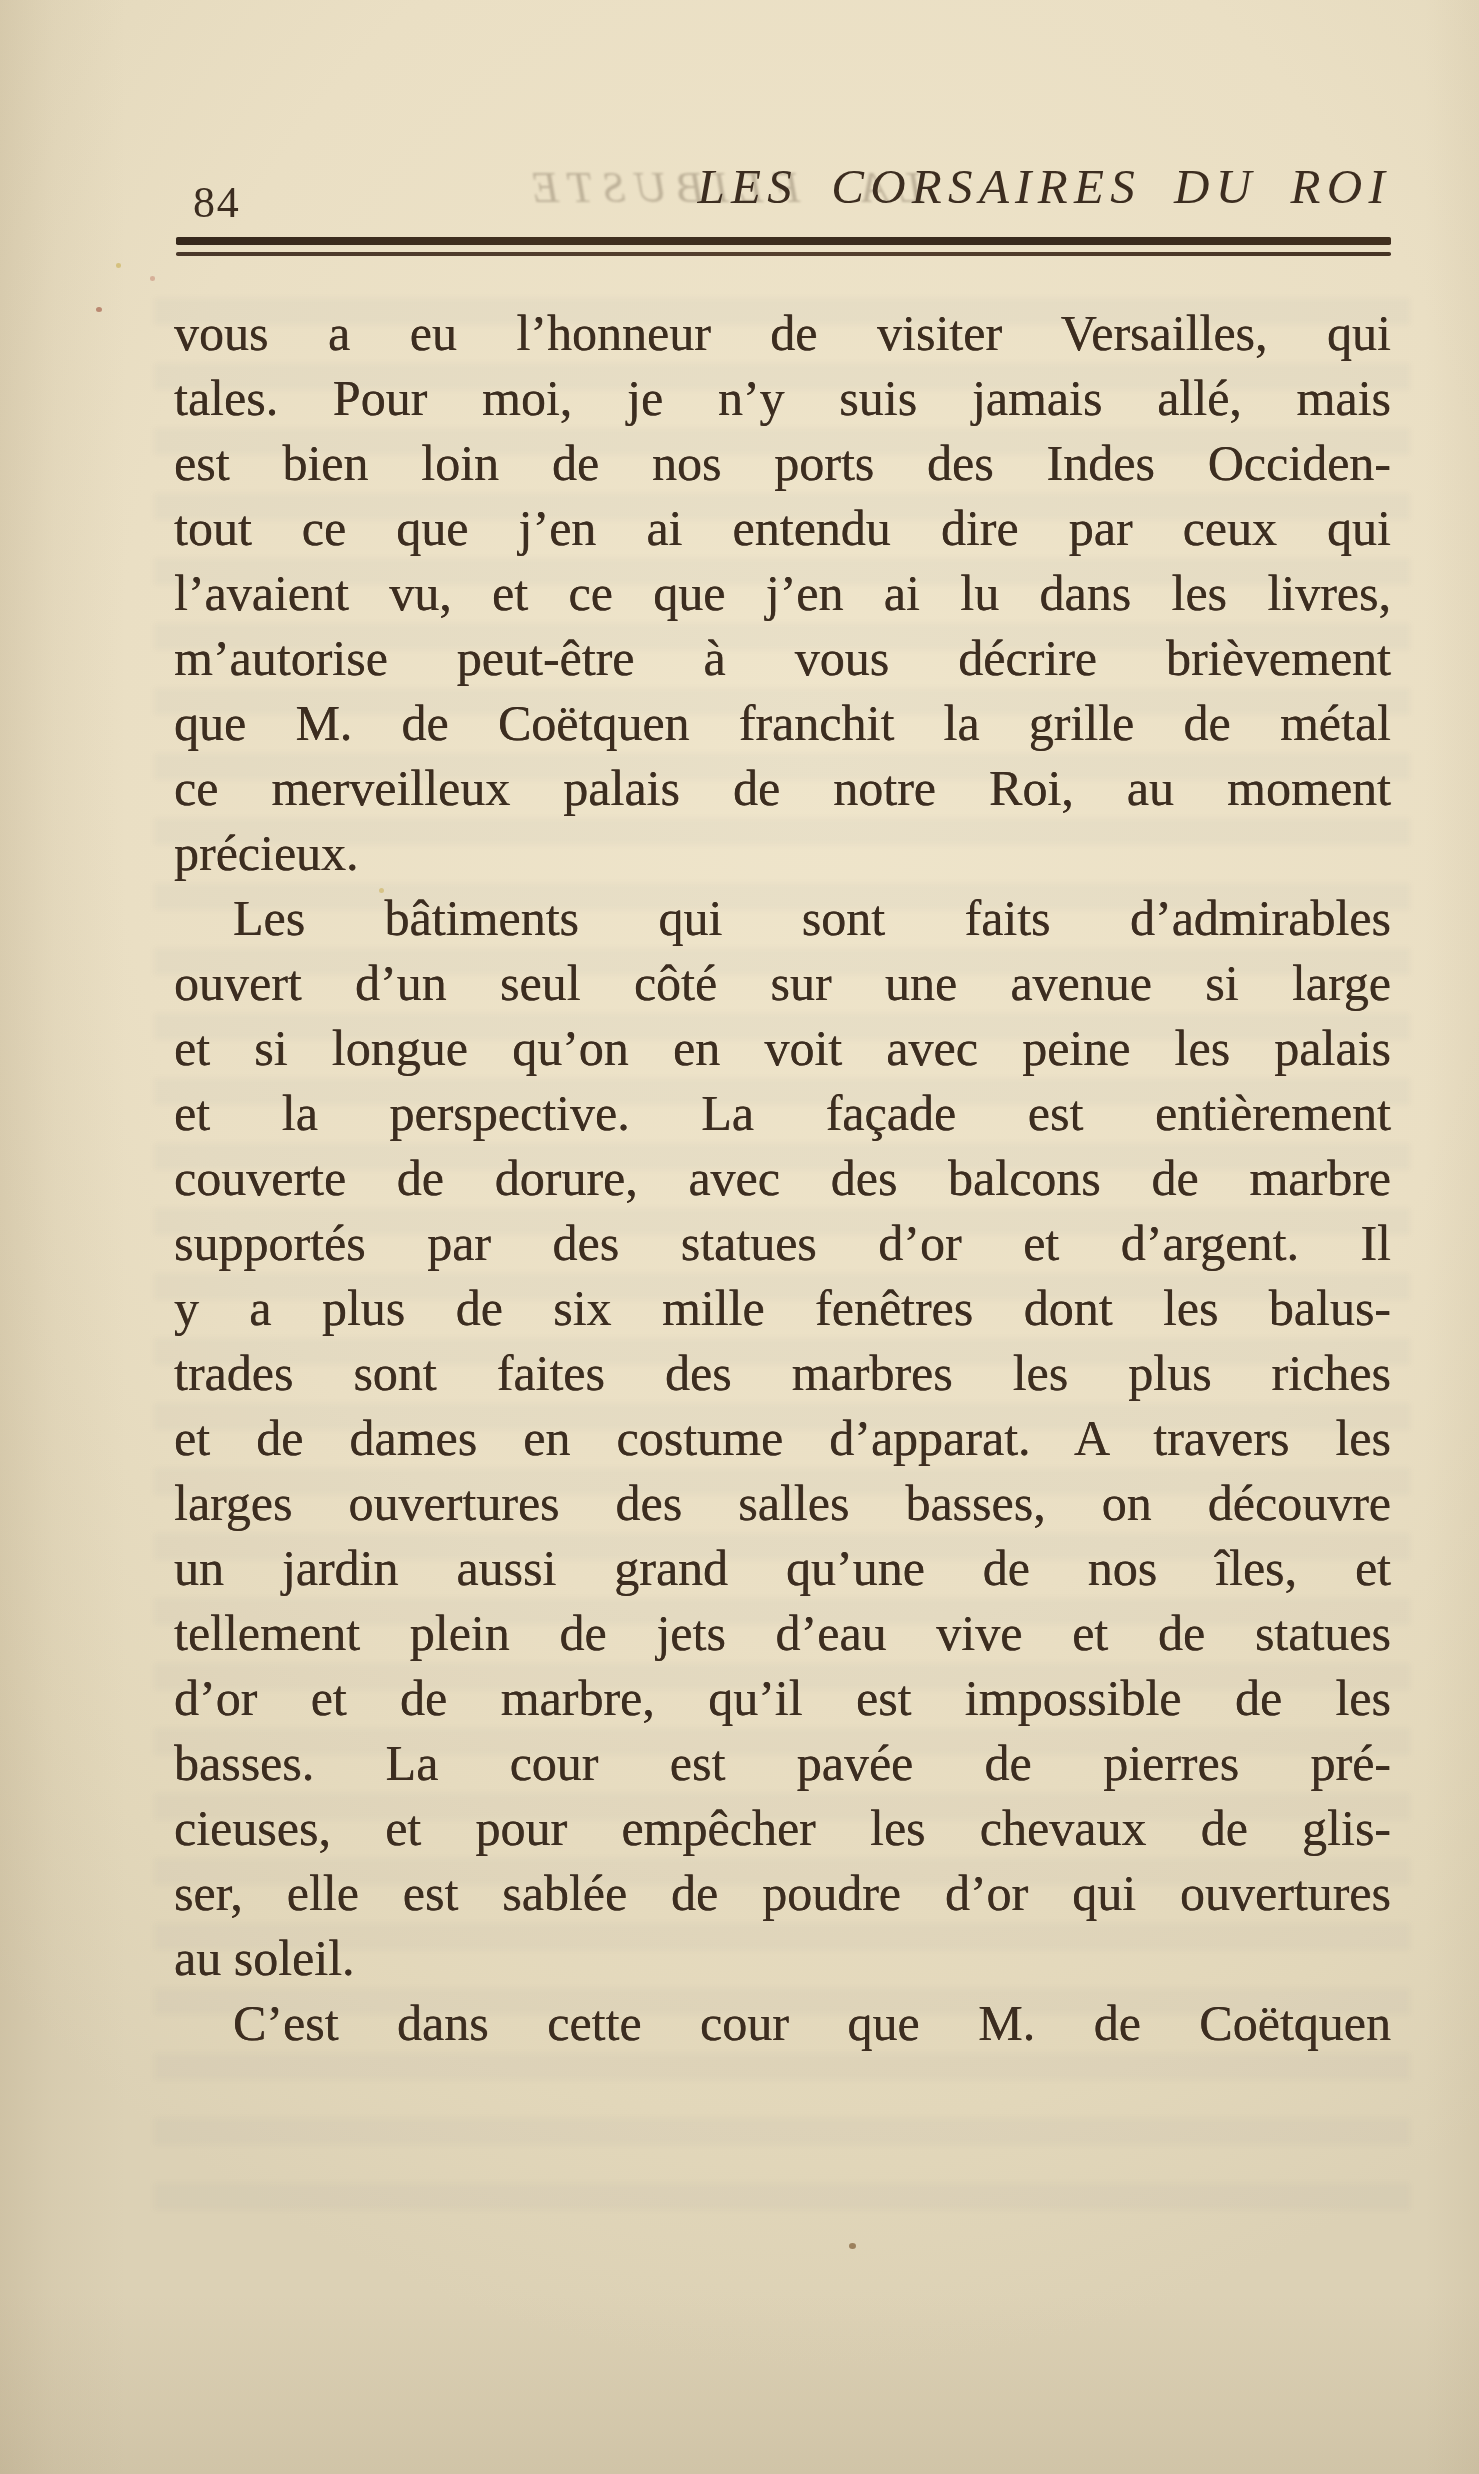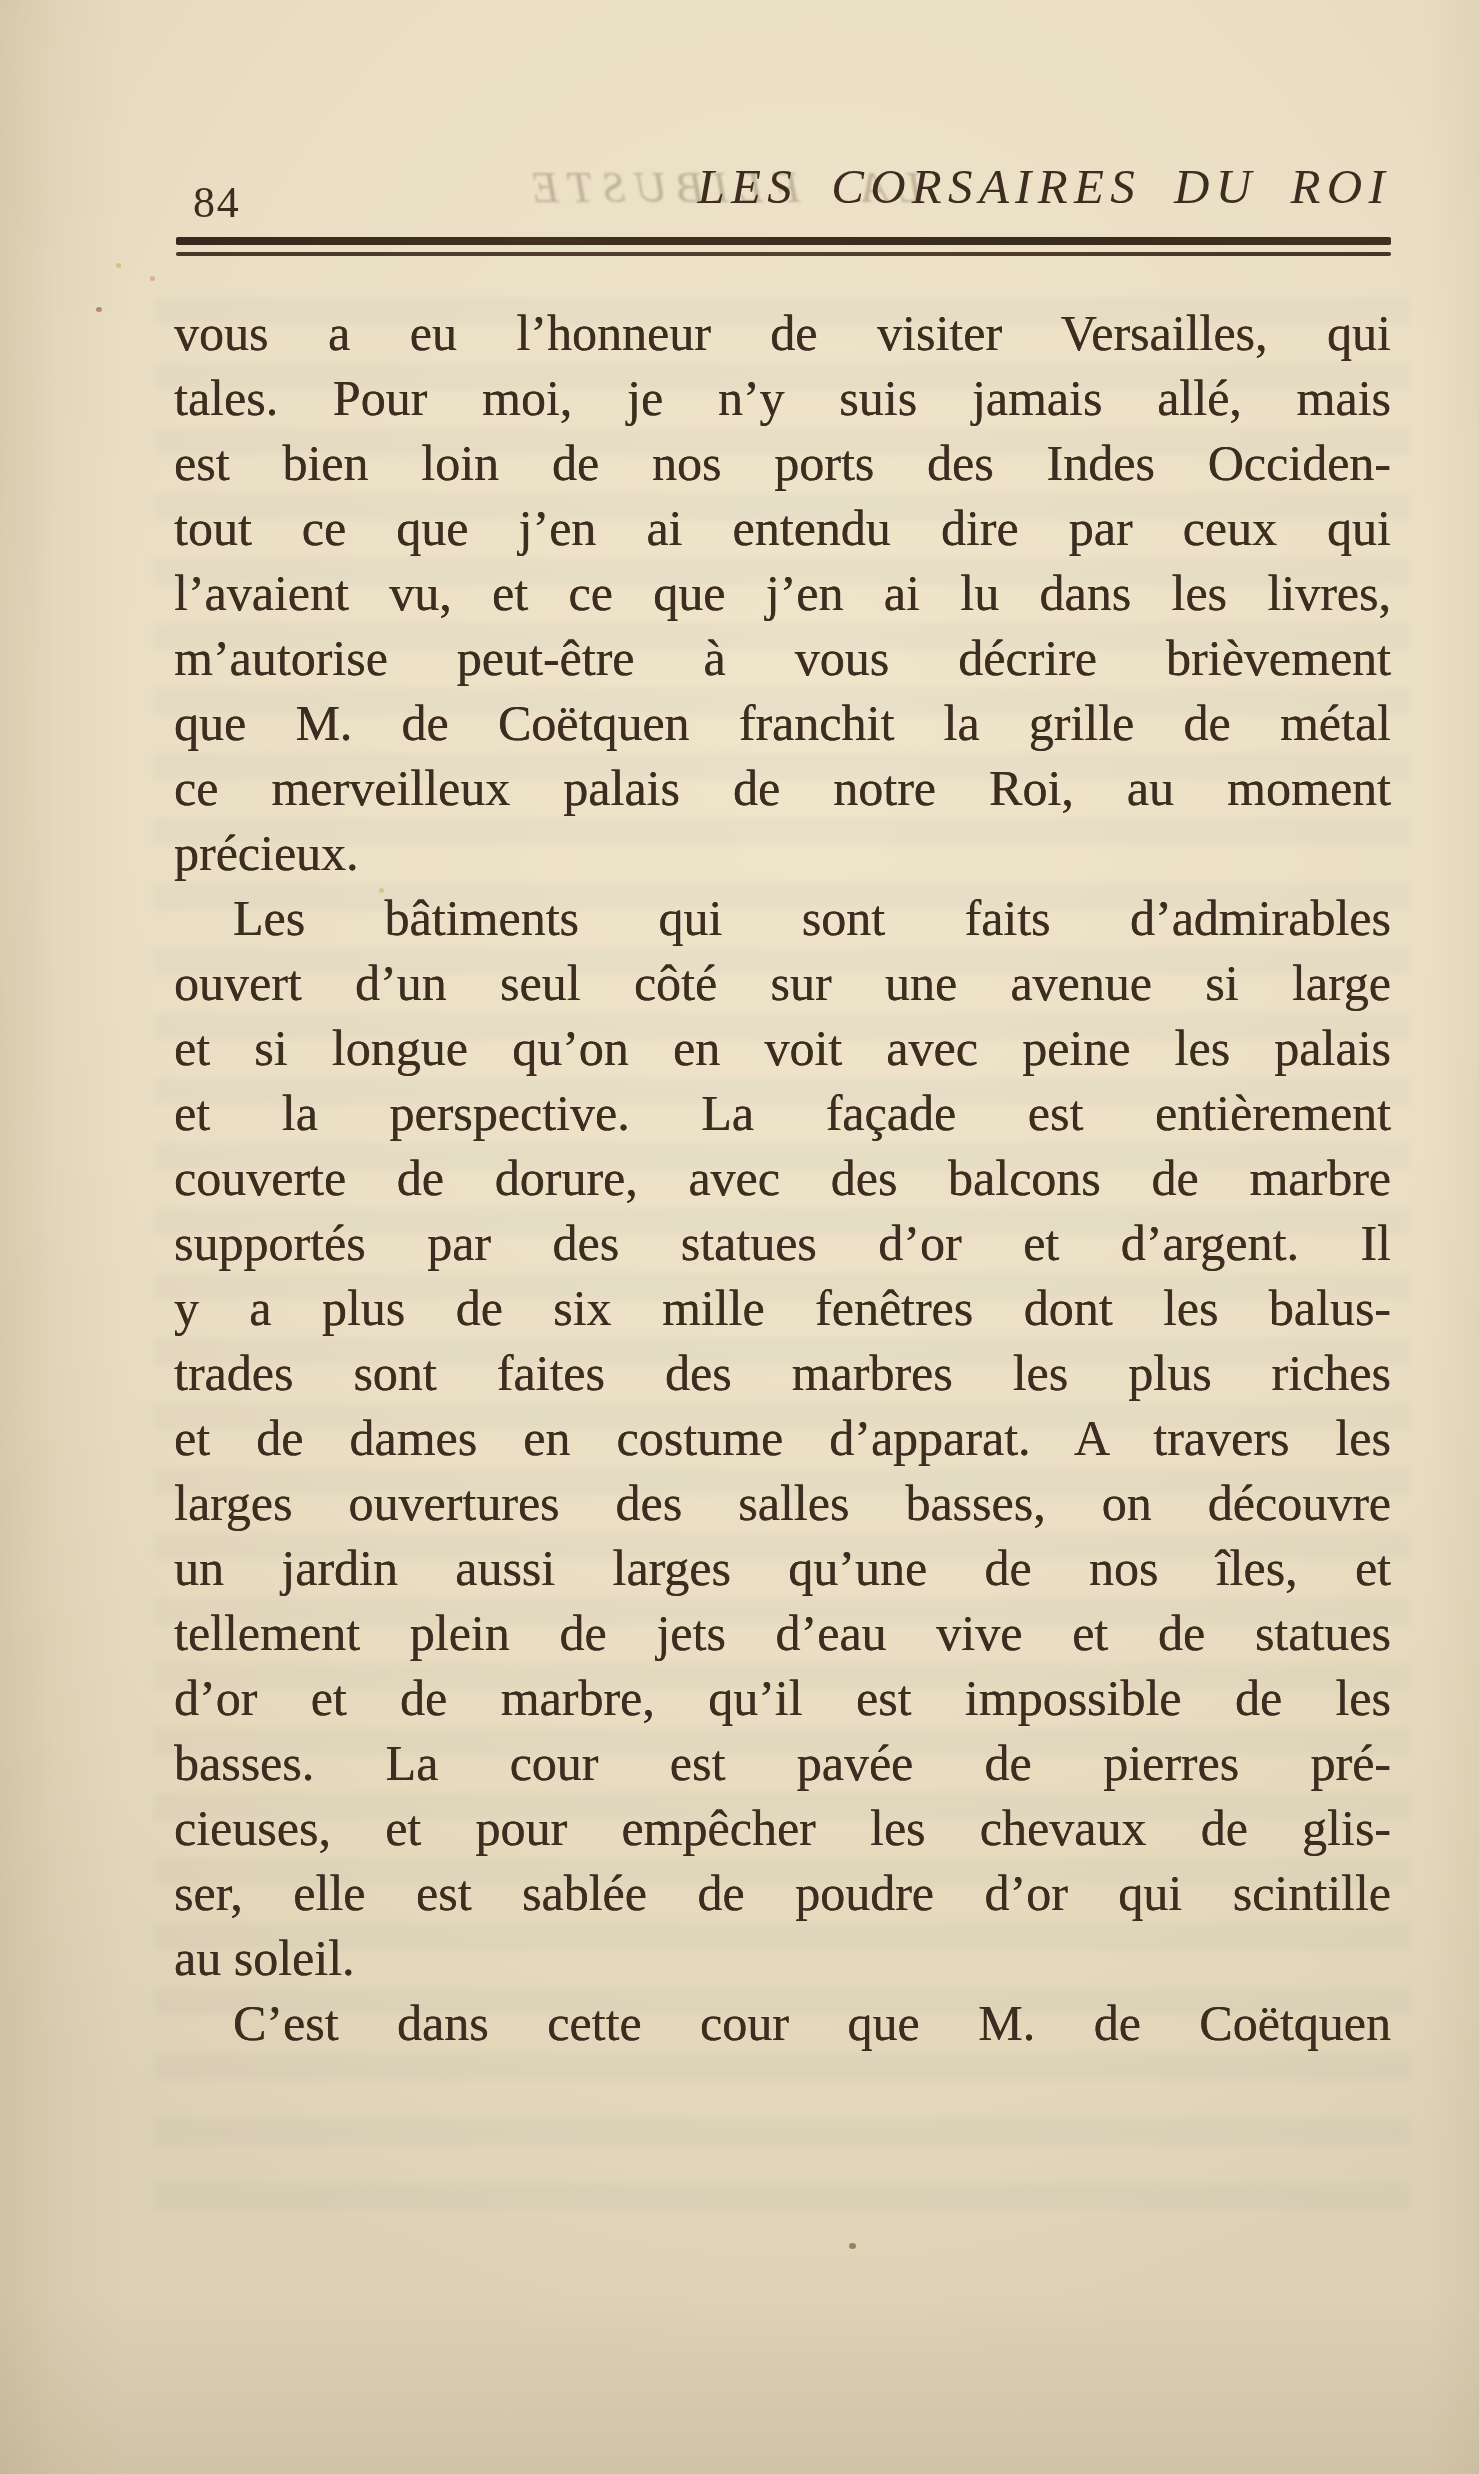--- a/index.html
+++ b/index.html
@@ -148,26 +148,26 @@
       <div class="line indent">Les bâtiments qui sont faits d’admirables</div>
       <div class="line">ouvert d’un seul côté sur une avenue si large</div>
       <div class="line">et si longue qu’on en voit avec peine les palais</div>
       <div class="line">et la perspective. La façade est entièrement</div>
       <div class="line">couverte de dorure, avec des balcons de marbre</div>
       <div class="line">supportés par des statues d’or et d’argent. Il</div>
       <div class="line">y a plus de six mille fenêtres dont les balus-</div>
       <div class="line">trades sont faites des marbres les plus riches</div>
       <div class="line">et de dames en costume d’apparat. A travers les</div>
       <div class="line">larges ouvertures des salles basses, on découvre</div>
-      <div class="line">un jardin aussi larges qu’une de nos îles, et</div>
+      <div class="line">un jardin aussi grand qu’une de nos îles, et</div>
       <div class="line">tellement plein de jets d’eau vive et de statues</div>
       <div class="line">d’or et de marbre, qu’il est impossible de les</div>
       <div class="line">basses. La cour est pavée de pierres pré-</div>
       <div class="line">cieuses, et pour empêcher les chevaux de glis-</div>
-      <div class="line">ser, elle est sablée de poudre d’or qui scintille</div>
+      <div class="line">ser, elle est sablée de poudre d’or qui ouvertures</div>
       <div class="line flush">au soleil.</div>
       <div class="line indent">C’est dans cette cour que M. de Coëtquen</div>
     </main>
 
   <div class="speck s1"></div>
   <div class="speck s2"></div>
   <div class="speck s3"></div>
   <div class="speck s4"></div>
   <div class="speck s5"></div>
 

